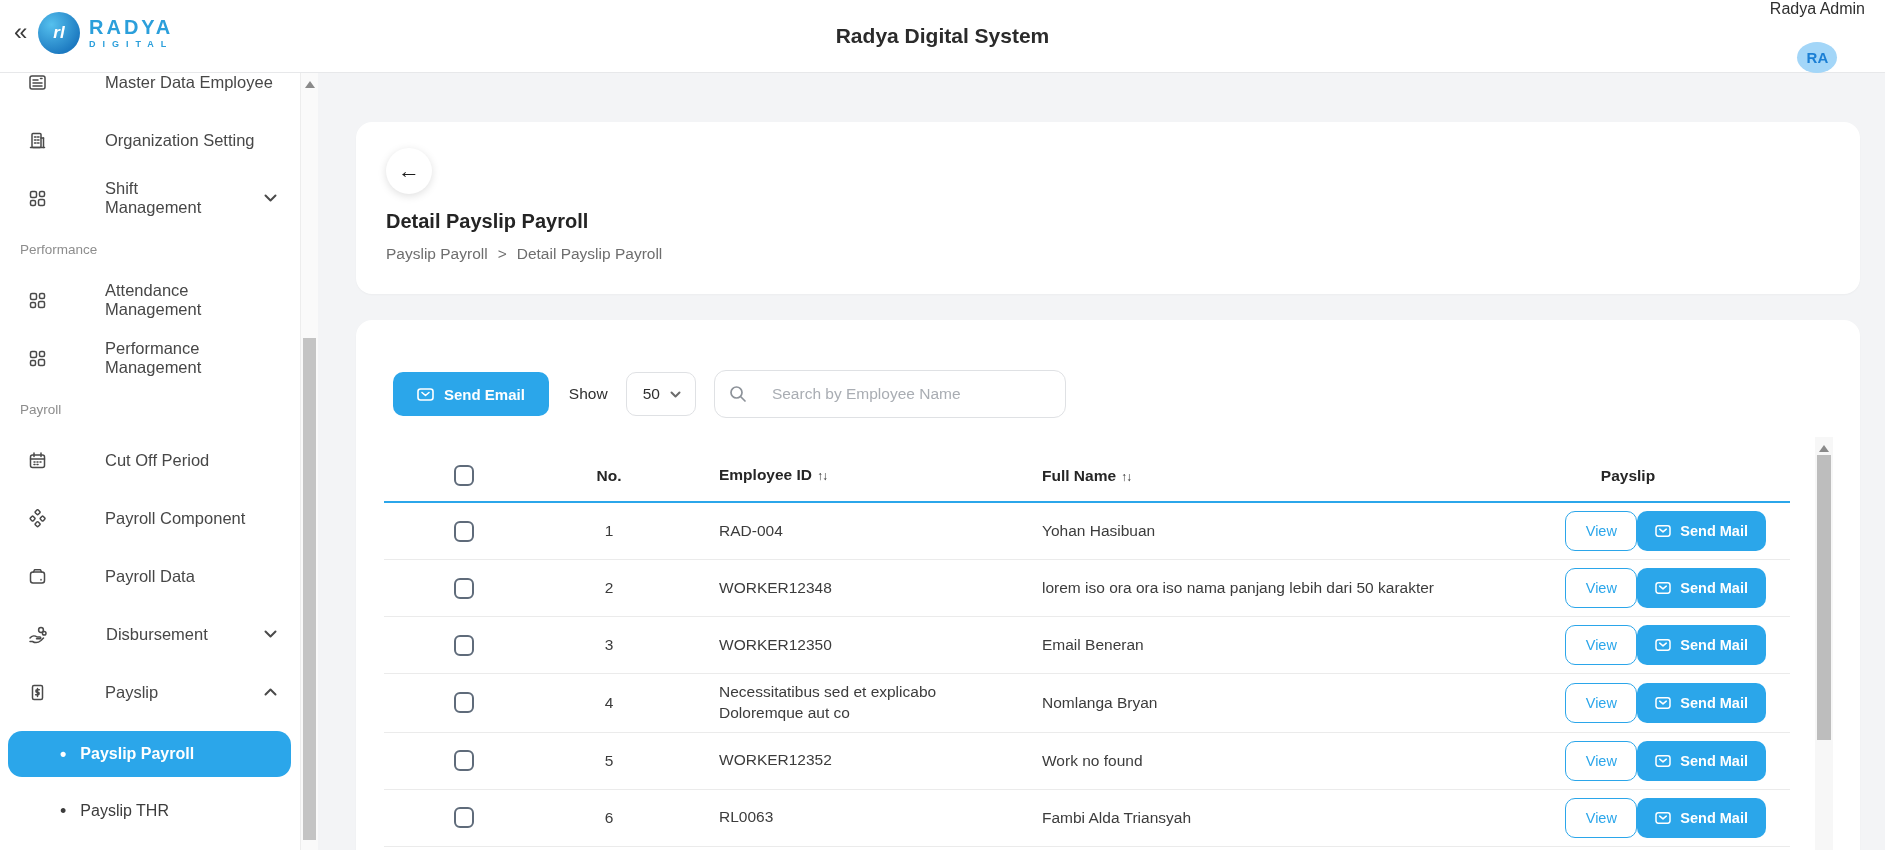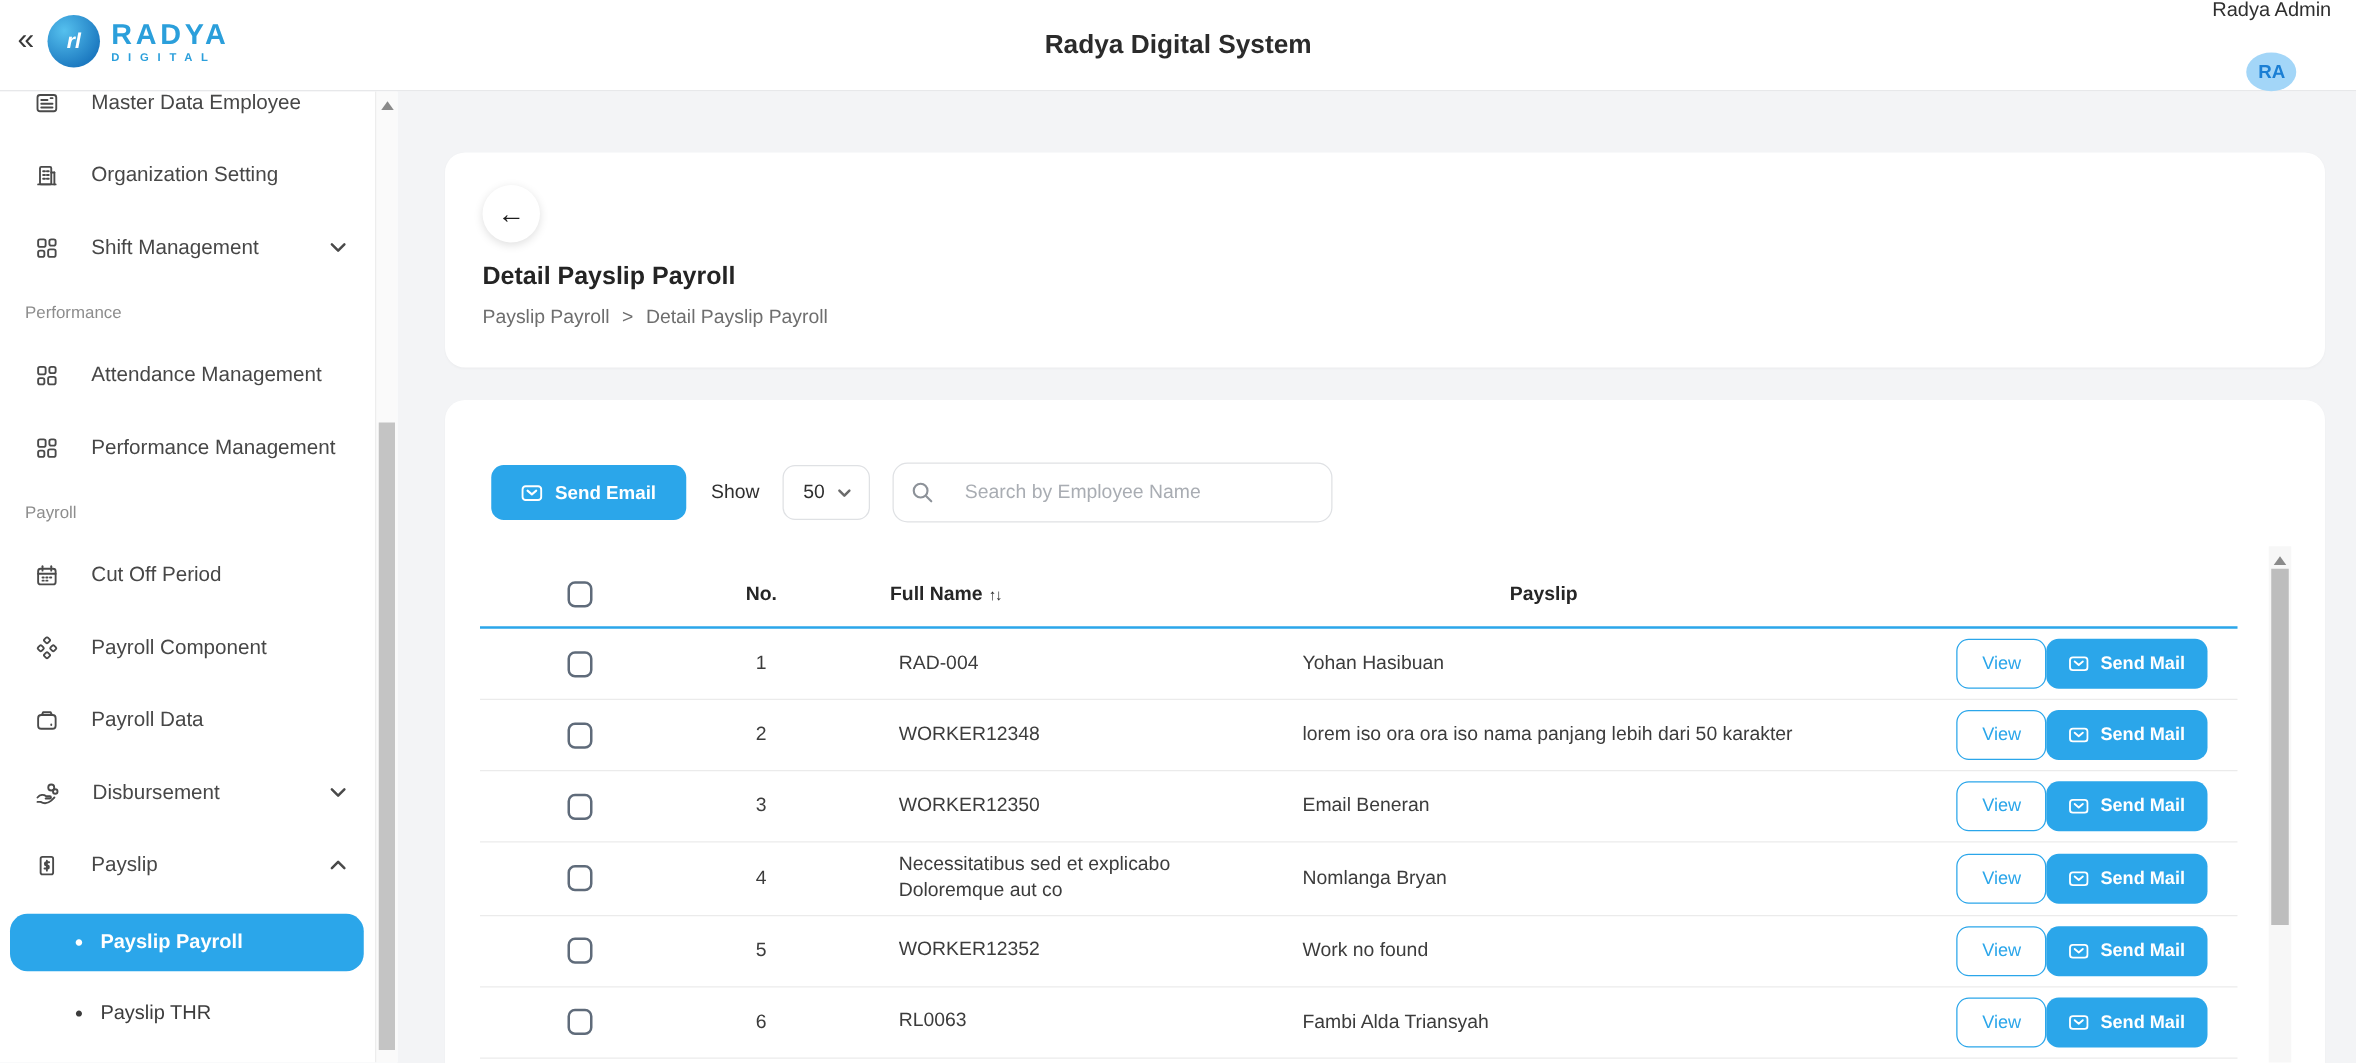--- a/index.html
+++ b/index.html
@@ -11,21 +11,21 @@
     background:#ffffff; border-bottom:1px solid #e7e8ea; z-index:30;
     display:flex; align-items:center; }
   .collapse { position:absolute; left:14px; top:20px; font-size:24px; color:#3a3a3a;
     cursor:pointer; line-height:1; }
   .brand { position:absolute; left:38px; top:12px; display:flex; align-items:center; gap:9px; }
   .brand-circle { width:42px; height:42px; border-radius:50%;
     background:radial-gradient(circle at 32% 30%, #55c0ee, #1c79c0 75%);
     color:#ffffff; font-weight:bold; font-size:17px; display:flex; align-items:center;
     justify-content:center; font-style:italic; }
   .brand-text { display:flex; flex-direction:column; line-height:1; }
-  .brand-top { color:#2b9fdb; font-size:23px; font-weight:bold; letter-spacing:3px; }
+  .brand-top { color:#2b9fdb; font-size:20px; font-weight:bold; letter-spacing:3px; }
   .brand-bottom { color:#2b9fdb; font-size:9px; letter-spacing:7px; margin-top:3px; font-weight:bold; }
   .app-title { position:absolute; left:0; right:0; text-align:center; font-size:21px;
     font-weight:bold; color:#2b2b2b; }
   .user { position:absolute; right:20px; top:0; height:73px; display:flex;
     align-items:center; gap:24px;flex-direction:column; }
   .user-name { font-size:16px; color:#2f2f2f; }
   .avatar { width:40px; height:40px; border-radius:50%; background:#a3d6f8;
     color:#1b7fd4; font-weight:bold; font-size:15px; display:flex;
     align-items:center; justify-content:center; cursor:pointer; }
 
@@ -37,21 +37,21 @@
   .side-scroll .arrow-up, .tbl-scroll .arrow-up { position:absolute; top:8px; left:4px;
     width:0; height:0; border-left:5px solid transparent; border-right:5px solid transparent;
     border-bottom:7px solid #8a8a8a; }
   .side-scroll .thumb { position:absolute; left:2px; width:13px; top:265px; height:502px;
     background:#c4c4c4; }
   .side-list { position:absolute; left:0; right:19px; top:0; }
   .side-item { height:58px; display:flex; align-items:center; padding:0 22px 0 28px;
     gap:26px; cursor:pointer; font-size:16.5px; color:#474747; }
   .side-item.cut { margin-top:-20px; }
   .side-item svg { flex:0 0 auto; }
-  .side-item .grow { flex:1; }
+  .side-item .grow { flex:1;margin-left:32px; }
   .side-section { height:44px; display:flex; align-items:center; padding-left:20px;
     font-size:13.5px; color:#8d8d8d; }
   .side-sub { display:flex; align-items:center; gap:14px; cursor:pointer; }
   .side-sub .bullet { font-size:18px; line-height:1; }
   .side-sub.active { margin:10px 8px 0 8px; height:46px; border-radius:14px;
     background:#2ba6ea; color:#ffffff; font-weight:bold; font-size:16px;
     padding-left:52px; }
   .side-sub.plain { margin:12px 8px 0 8px; height:44px; font-size:16px; color:#3c3c3c;
     padding-left:52px; }
 
@@ -315,20 +315,21 @@
         <input type="text" placeholder="Search by Employee Name" style="">
       </div>
     </div>
 
     <div class="tbl">
       <div class="tbl-header">
         <div class="c-check">
             <div class="checkbox"></div>
           </div>
         <div class="c-no">No.</div>
+        <div class="c-id"><span>Employee ID</span><span class="sort">↑↓</span></div>
         <div class="c-name"><span>Full Name</span><span class="sort">↑↓</span></div>
         <div class="c-payslip-head">Payslip</div>
       </div>
 
       <div class="tbl-row">
         <div class="c-check">
             <div class="checkbox"></div>
           </div>
         <div class="c-no">1</div>
         <div class="c-id">RAD-004</div>

